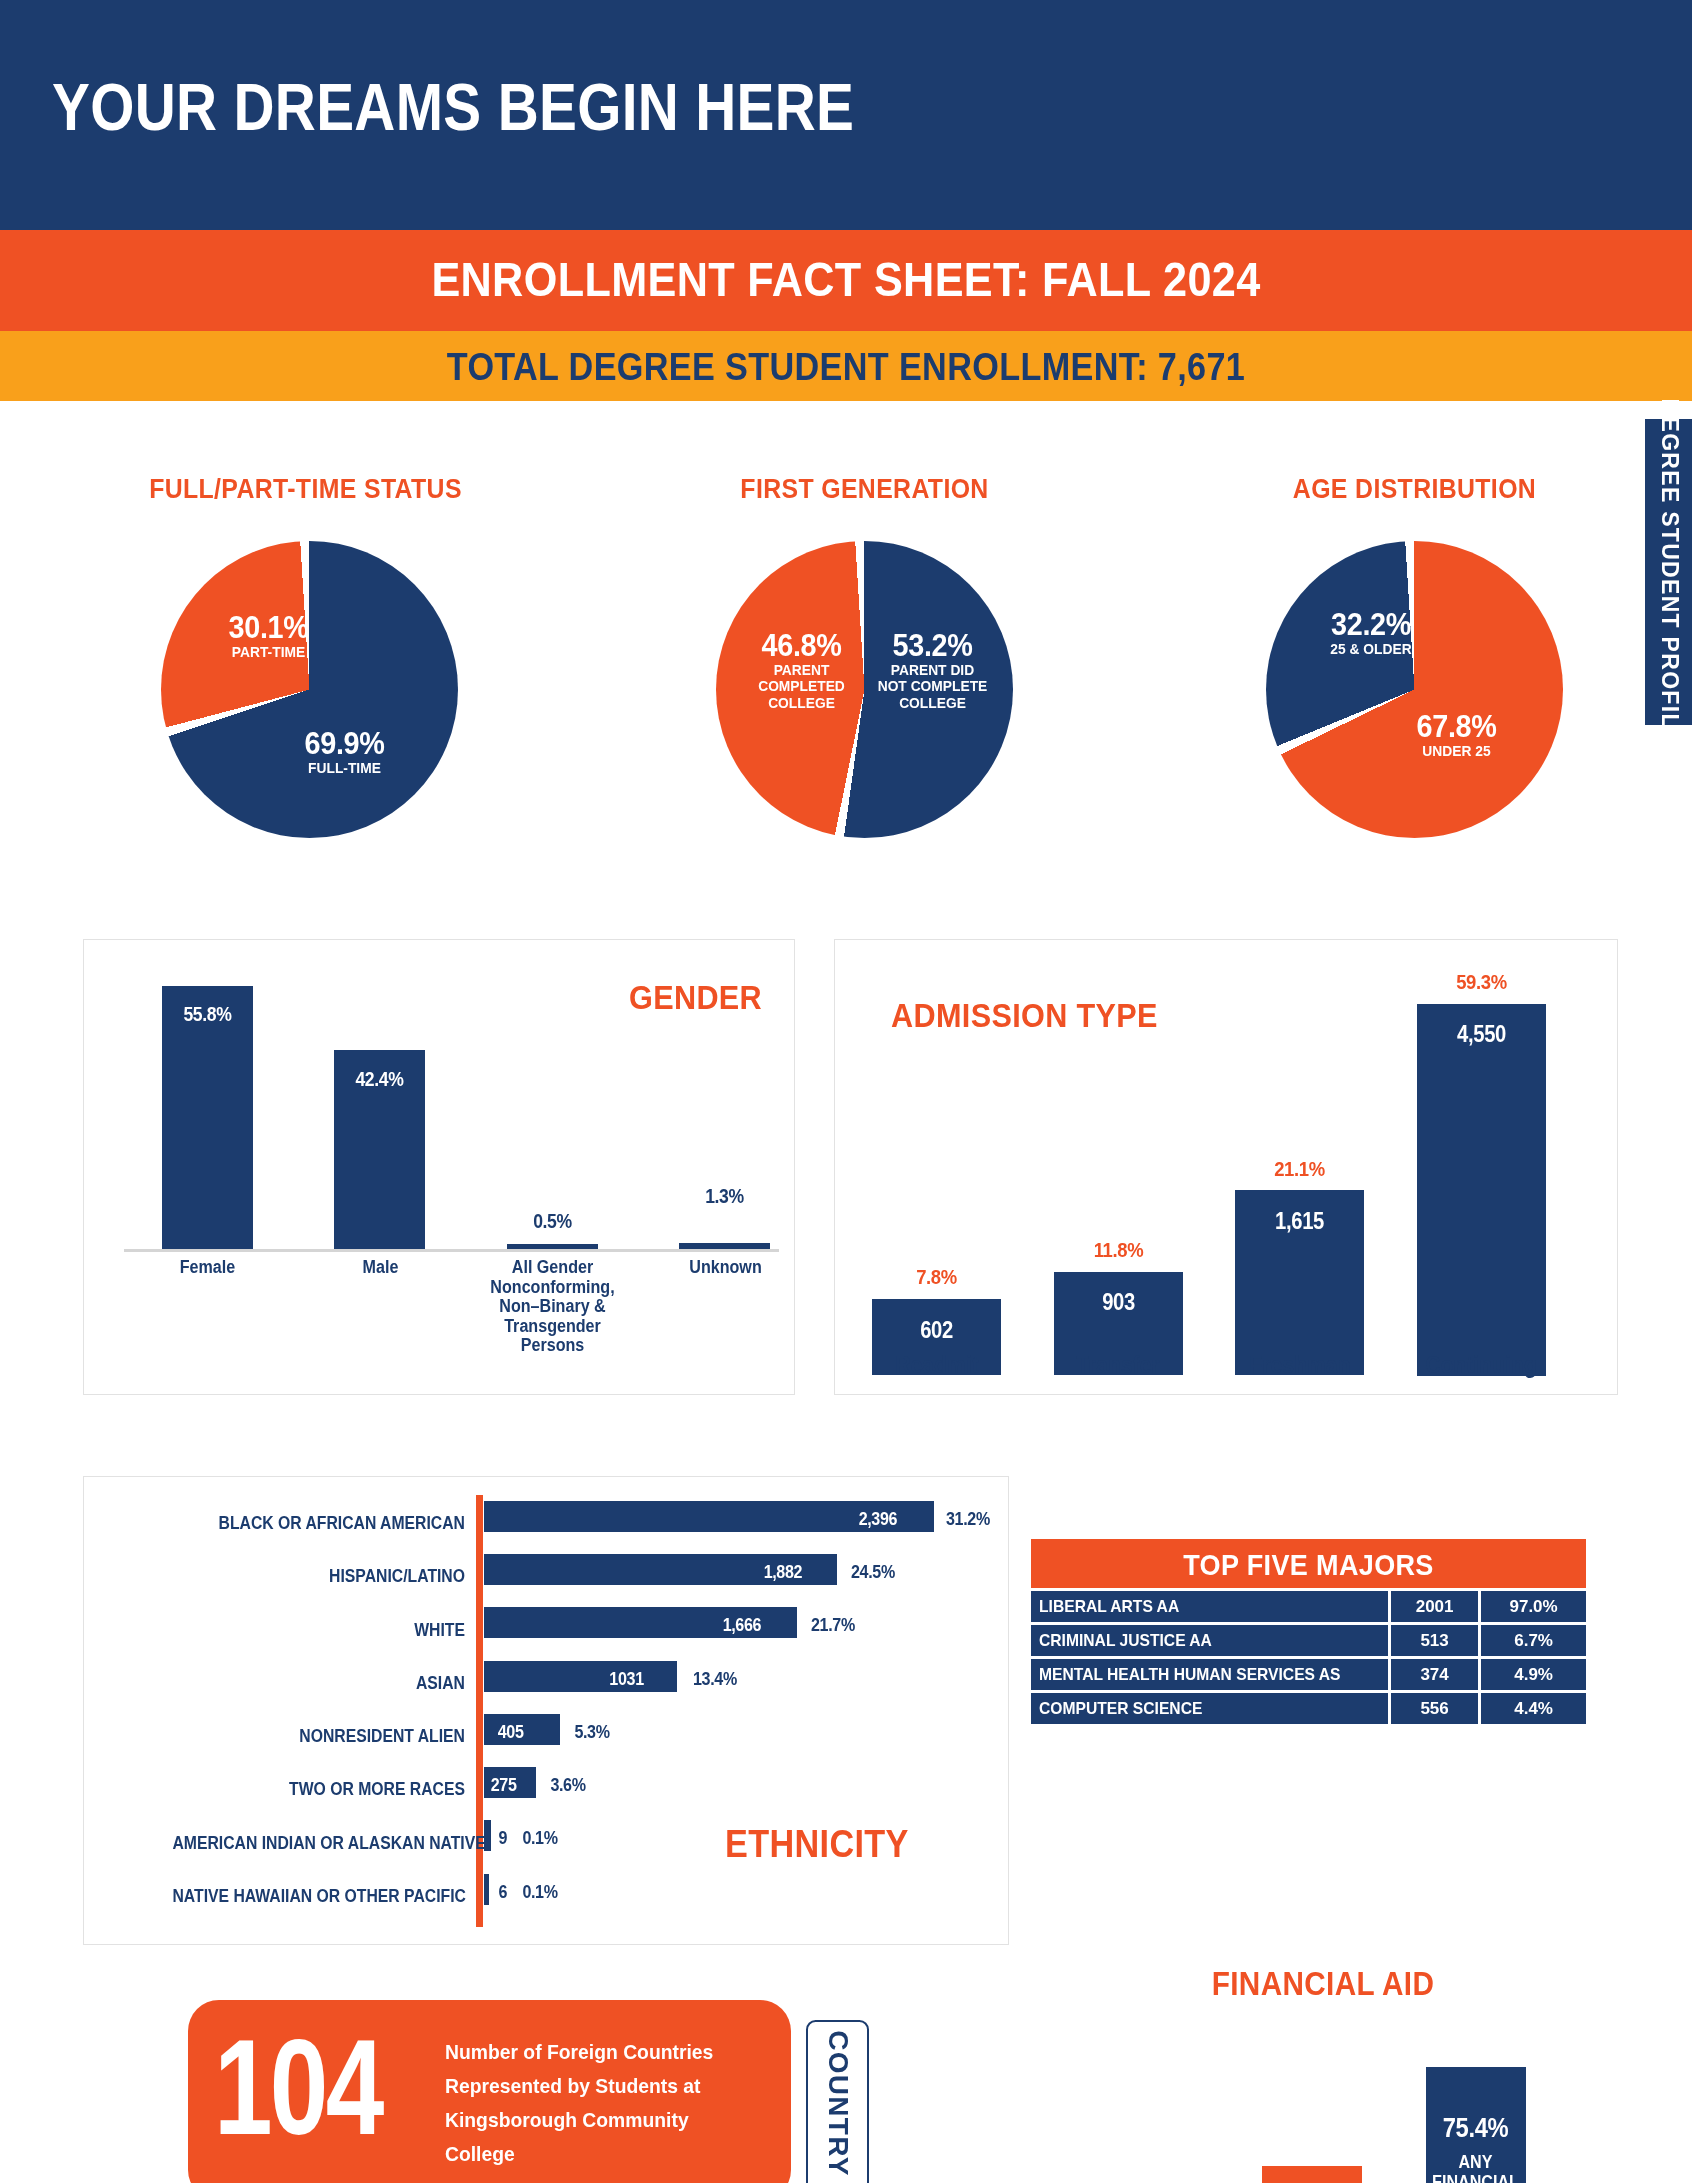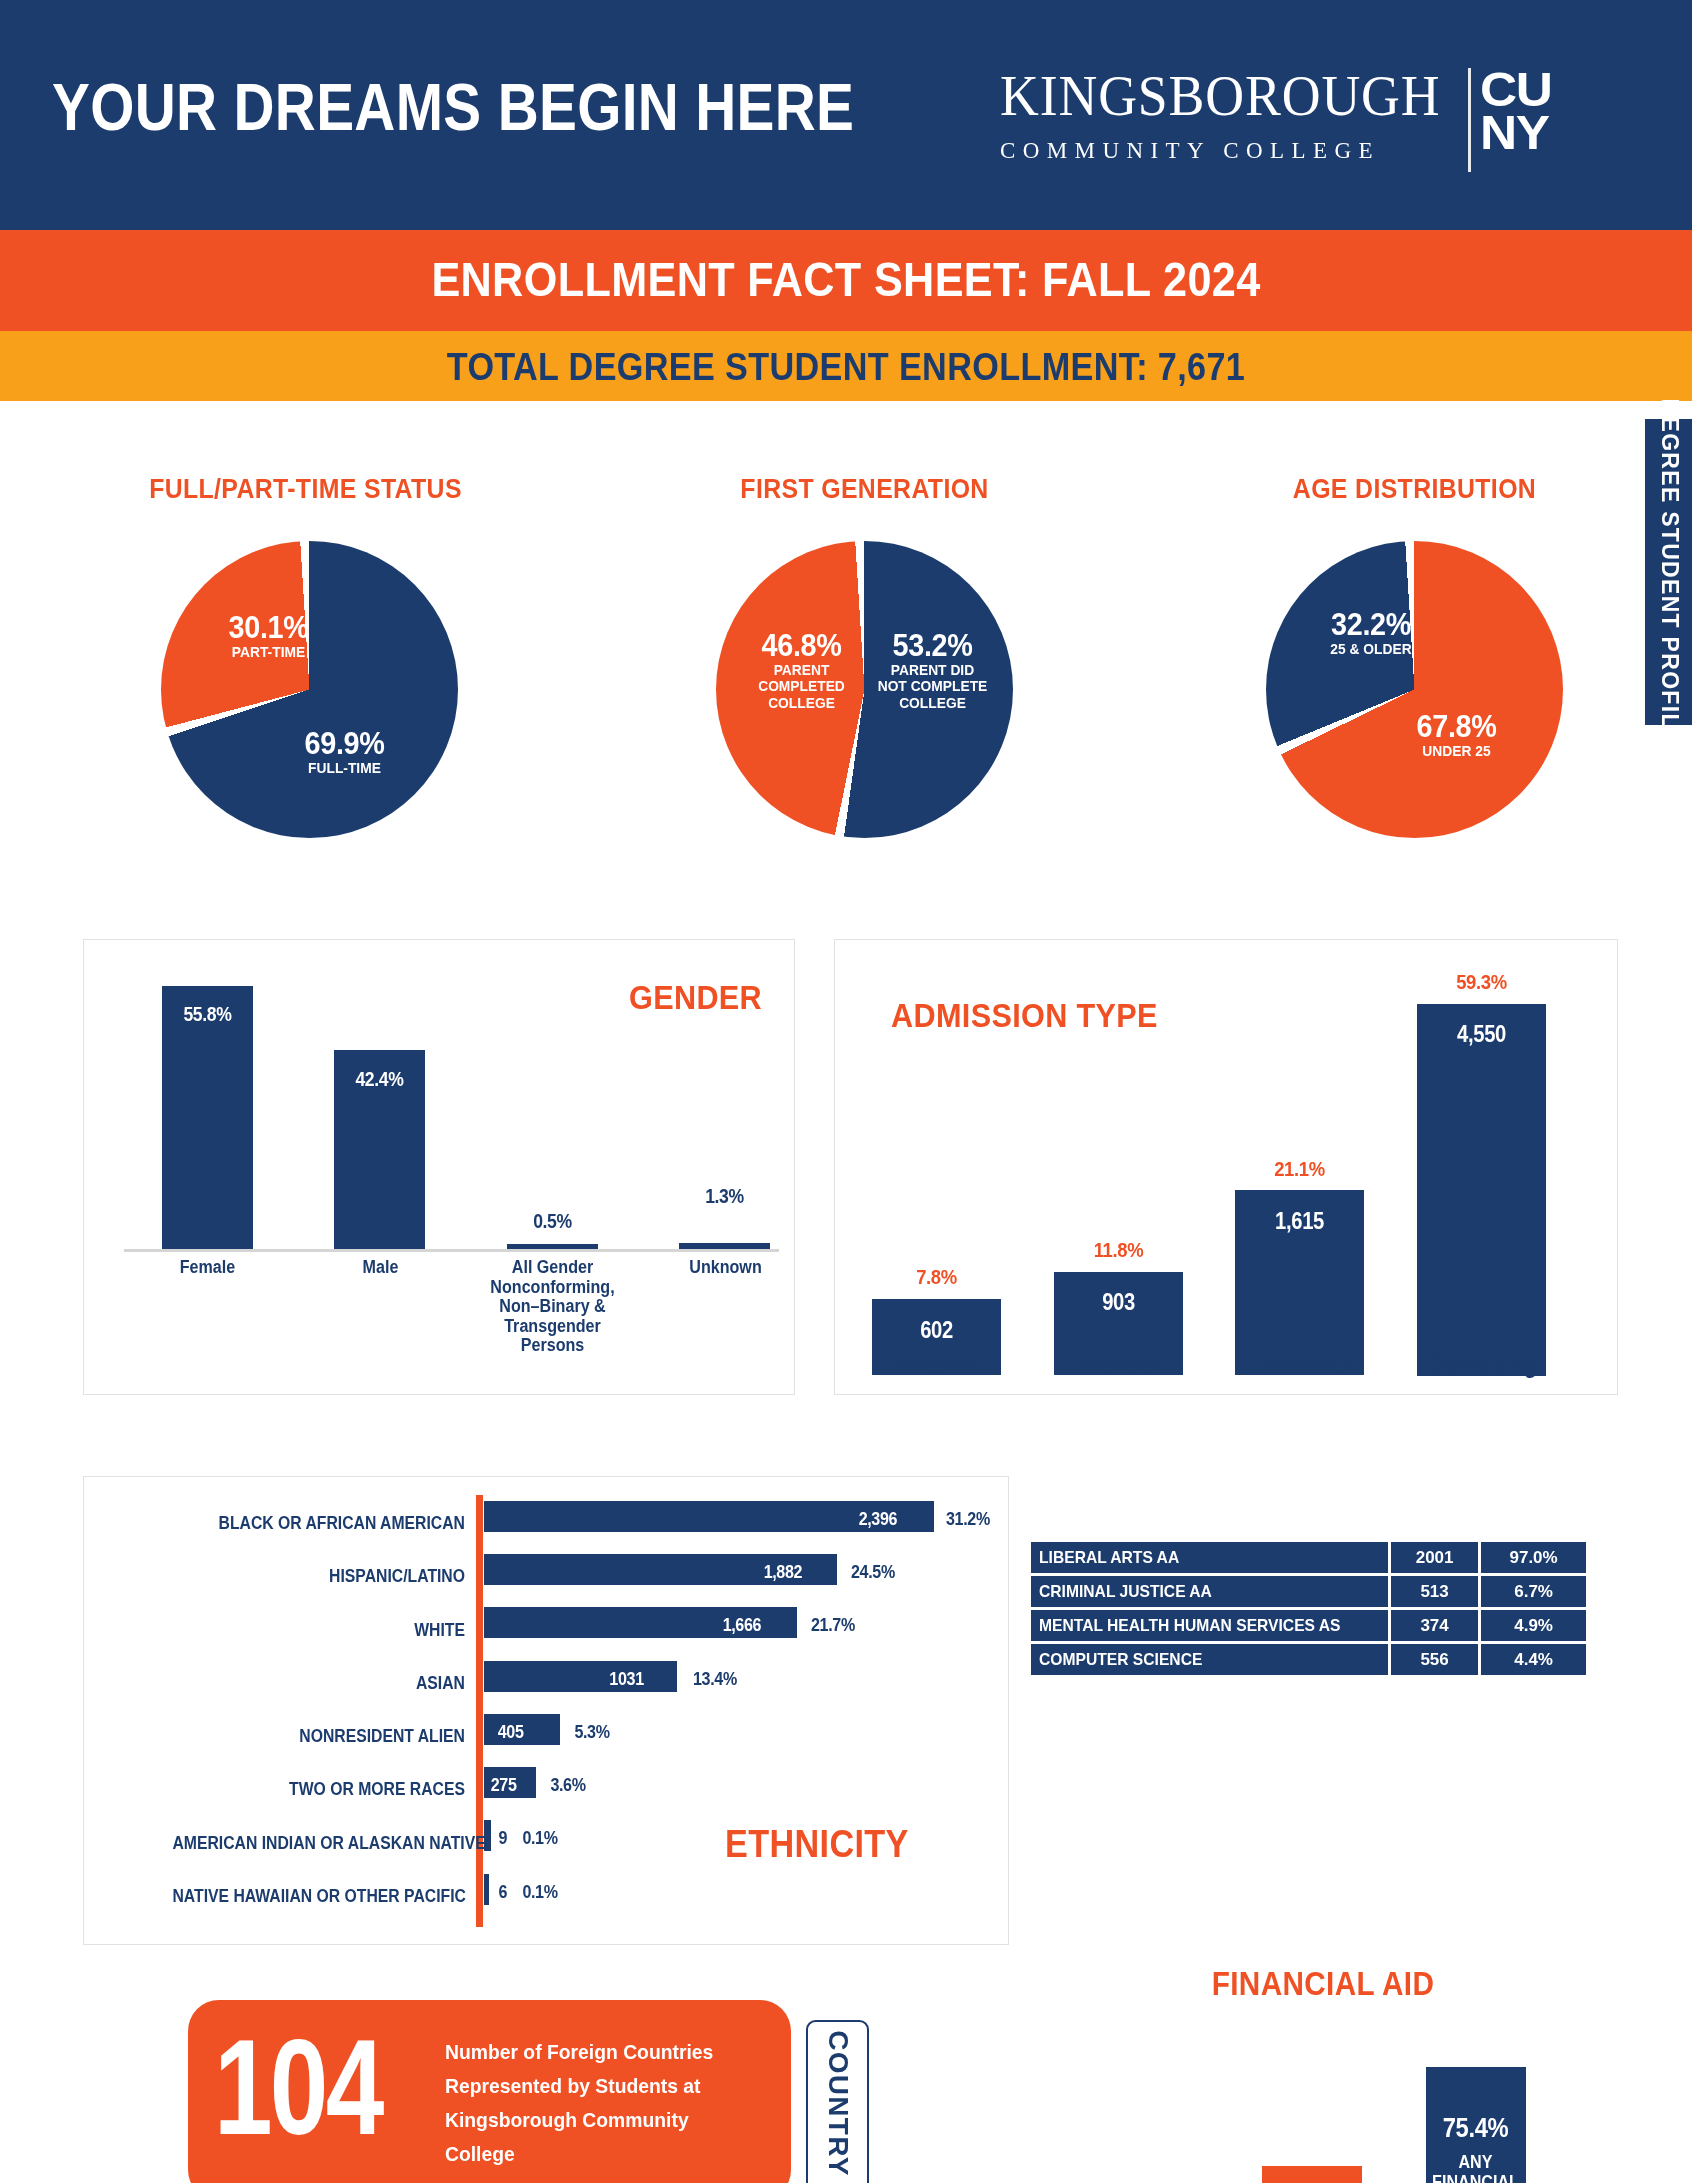--- a/index.html
+++ b/index.html
@@ -112,31 +112,20 @@
   .fa-pct{position:absolute;text-align:center;color:#fff;font-size:27px;font-weight:700;
           letter-spacing:-0.4px;transform:scaleX(0.88);white-space:nowrap;}
   .fa-cat{position:absolute;text-align:center;color:#fff;font-size:17.5px;font-weight:700;
           line-height:1.12;transform:scaleX(0.92);}
 </style>
 </head>
 <body>
 
 <div class="banner">
   <div class="tagline">YOUR DREAMS BEGIN HERE</div>
-  <div class="logo-wrap">
-    <div class="logo-left">
-      <div class="logo-kcc">KINGSBOROUGH</div>
-      <div class="logo-sub">COMMUNITY COLLEGE</div>
-    </div>
-    <div class="logo-div"></div>
-    <div class="logo-cuny">
-      <span>CU</span>
-      <span>NY</span>
-    </div>
-  </div>
 </div>
 
 <div class="bar-orange">
   <div class="t">ENROLLMENT FACT SHEET: FALL 2024</div>
 </div>
 <div class="bar-amber">
   <div class="t">TOTAL DEGREE STUDENT ENROLLMENT: 7,671</div>
 </div>
 
 <div class="side-tab">
@@ -261,20 +250,23 @@
 <div class="eth-bar" style="left:484px;top:1820px;width:7.4px;height:31px;"></div>
 <div class="eth-num out" style="left:498px;top:1827px;">9</div>
 <div class="eth-pct" style="left:520px;top:1827px;">0.1%</div>
 
 <div class="eth-lbl" style="left:140px;top:1886px;width:325px;">NATIVE HAWAIIAN OR OTHER PACIFIC</div>
 <div class="eth-bar" style="left:484px;top:1874px;width:5.2px;height:31px;"></div>
 <div class="eth-num out" style="left:498px;top:1881px;">6</div>
 <div class="eth-pct" style="left:520px;top:1881px;">0.1%</div>
 
 <div class="tfm">
+  <div class="tfm-head">
+    <span>TOP FIVE MAJORS</span>
+  </div>
   <div class="tfm-row">
     <div class="tfm-c1">
         <span>LIBERAL ARTS AA</span>
       </div>
     <div class="tfm-c2">2001</div>
     <div class="tfm-c3">97.0%</div>
   </div>
   <div class="tfm-row">
     <div class="tfm-c1">
         <span>CRIMINAL JUSTICE AA</span>

